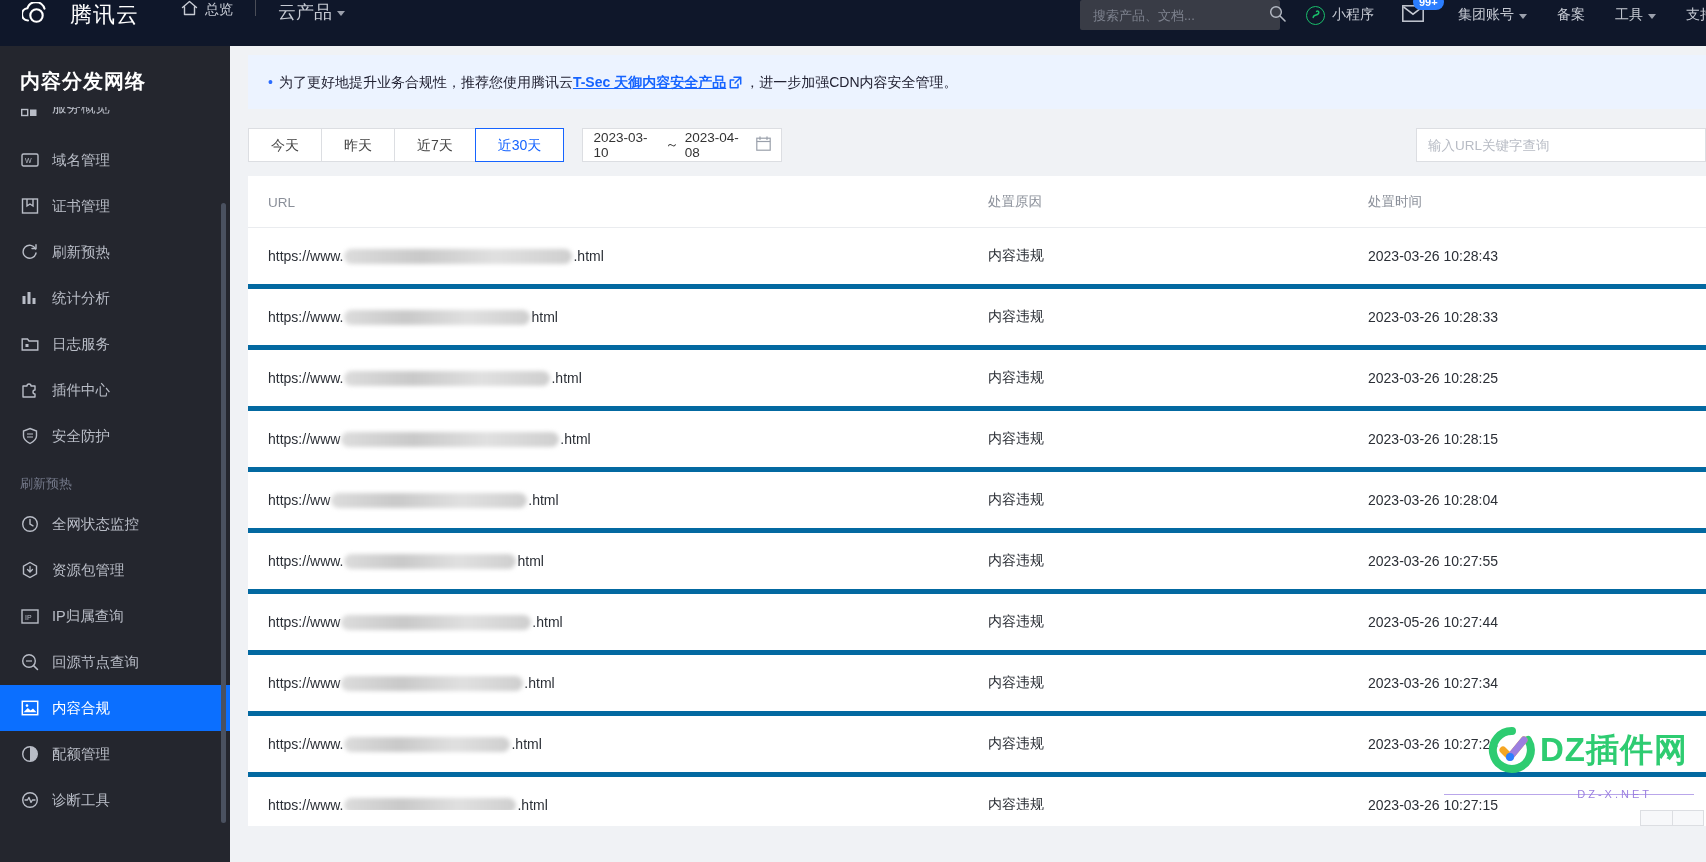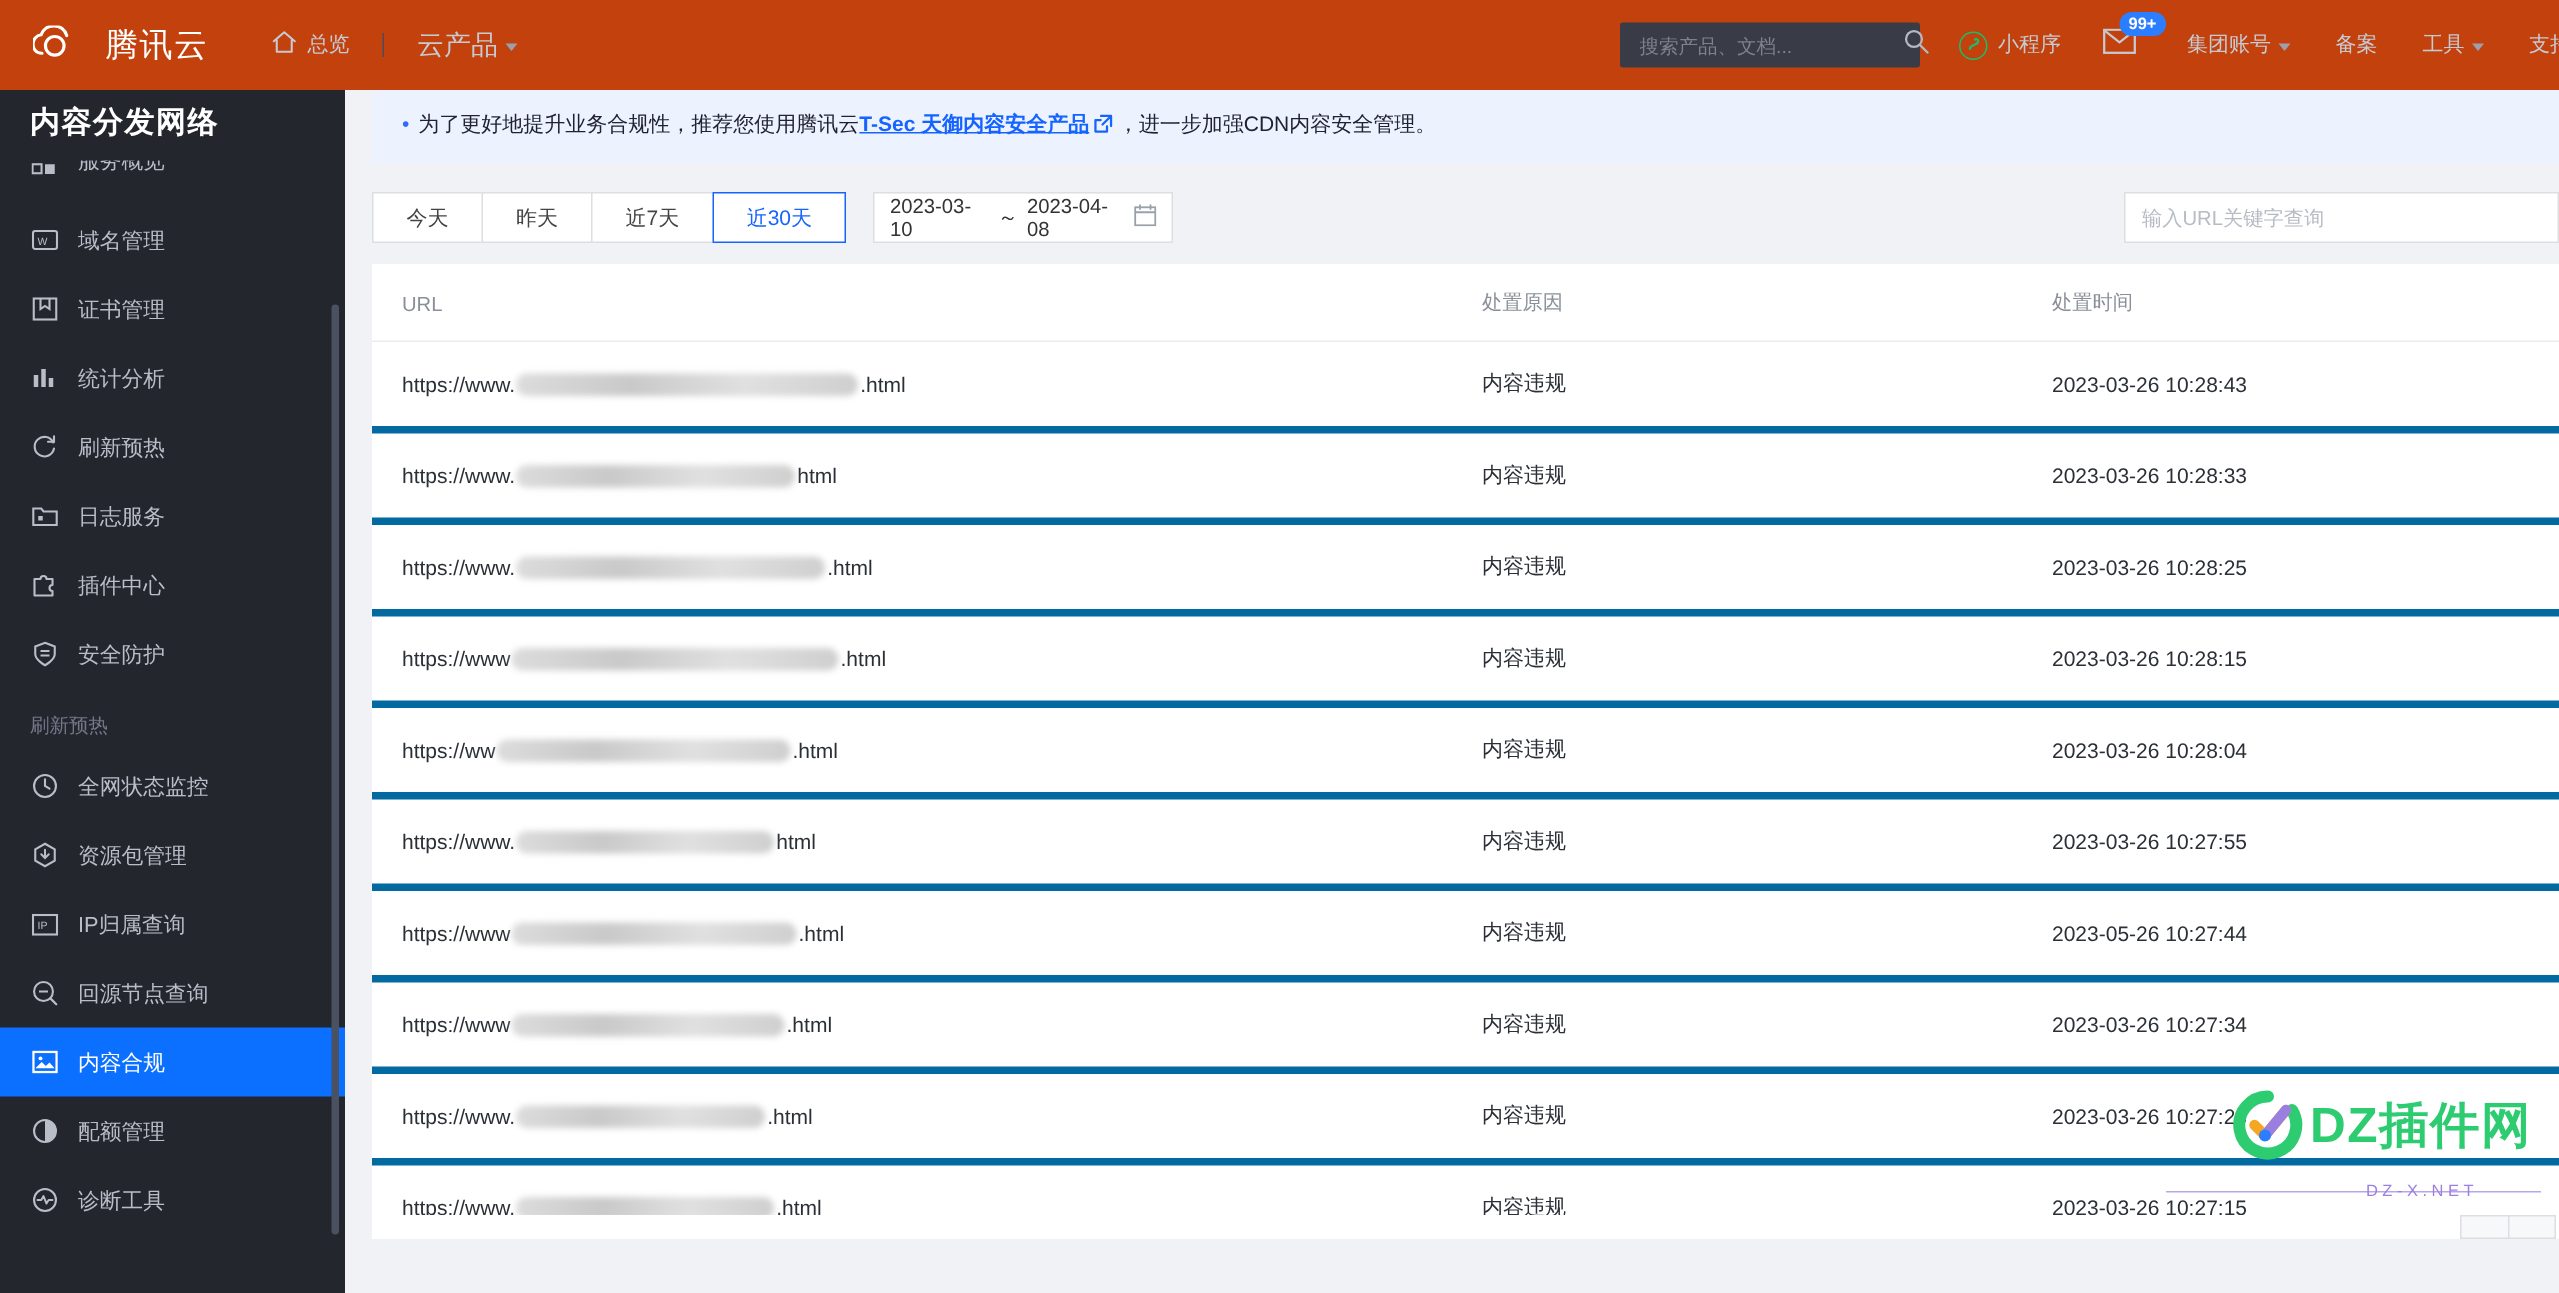--- a/index.html
+++ b/index.html
@@ -6,22 +6,22 @@
   html, body {
     width: 1706px; height: 862px;
     font-family: "Liberation Sans", "DejaVu Sans", sans-serif;
     background: #f0f2f5;
     overflow: hidden;
   }
   .app { position: relative; width: 1706px; height: 862px; }
 
   
   .topbar {
-    position: absolute; top: 0; left: 0; width: 1706px; height: 60px;
-    background: #c2410c; display: flex; align-items: center;
+    position: absolute; top: 0; left: 0; width: 1706px; height: 46px;
+    background: #0f172a; display: flex; align-items: flex-start;
     color: #d6d9e0; z-index: 40;
   }
   .logo-wrap { display: flex; align-items: center; padding-left: 22px; gap: 10px; }
   .logo-cloud { width: 38px; height: 26px; position: relative; }
   .logo-cloud svg { display: block; }
   .logo-text { font-size: 22px; color: #fff; font-weight: 500; letter-spacing: 1px; }
   .nav-home { display: flex; align-items: center; gap: 7px; margin-left: 42px; cursor: pointer; }
   .nav-home span.lbl { font-size: 14px; color: #c6cad3; }
   .nav-sep { width: 1px; height: 16px; background: #4a4d57; margin: 0 22px; }
   .nav-prod { display: flex; align-items: center; gap: 5px; font-size: 18px; color: #c6cad3; cursor: pointer; }
@@ -281,38 +281,38 @@
               <rect x="1.5" y="2" width="15" height="14" fill="none" stroke="#b9bdc7" stroke-width="1.4"></rect>
               <path d="M6 2 V9 L9 7 L12 9 V2" fill="none" stroke="#b9bdc7" stroke-width="1.4"></path>
             </svg>
         </span>
         <span class="lbl">证书管理</span>
         <i class="arrow"></i>
       </div>
 
       <div class="side-item">
         <span class="ico">
+          <svg width="18" height="18" viewBox="0 0 18 18">
+              <path d="M14.5 6 A6.5 6.5 0 1 0 15 10" fill="none" stroke="#b9bdc7" stroke-width="1.4" stroke-linecap="round"></path>
+              <path d="M11 5.5 L15 5.5 L15 1.8" fill="none" stroke="#b9bdc7" stroke-width="1.4" stroke-linecap="round"></path>
+            </svg>
+        </span>
+        <span class="lbl">刷新预热</span>
+      </div>
+
+      <div class="side-item">
+        <span class="ico">
           <svg width="18" height="16" viewBox="0 0 18 16">
               <rect x="1.5" y="6" width="3" height="8" fill="#b9bdc7"></rect>
               <rect x="6.5" y="2" width="3" height="12" fill="#b9bdc7"></rect>
               <rect x="11.5" y="8" width="3" height="6" fill="#b9bdc7"></rect>
             </svg>
         </span>
         <span class="lbl">统计分析</span>
         <i class="arrow"></i>
-      </div>
-
-      <div class="side-item">
-        <span class="ico">
-          <svg width="18" height="18" viewBox="0 0 18 18">
-              <path d="M14.5 6 A6.5 6.5 0 1 0 15 10" fill="none" stroke="#b9bdc7" stroke-width="1.4" stroke-linecap="round"></path>
-              <path d="M11 5.5 L15 5.5 L15 1.8" fill="none" stroke="#b9bdc7" stroke-width="1.4" stroke-linecap="round"></path>
-            </svg>
-        </span>
-        <span class="lbl">刷新预热</span>
       </div>
 
       <div class="side-item">
         <span class="ico">
           <svg width="18" height="16" viewBox="0 0 18 16">
               <path d="M1.2 3 H6.5 L8 5 H16.8 V14 H1.2 Z" fill="none" stroke="#b9bdc7" stroke-width="1.4"></path>
               <rect x="4.5" y="8" width="3" height="3" fill="#b9bdc7"></rect>
             </svg>
         </span>
         <span class="lbl">日志服务</span>

